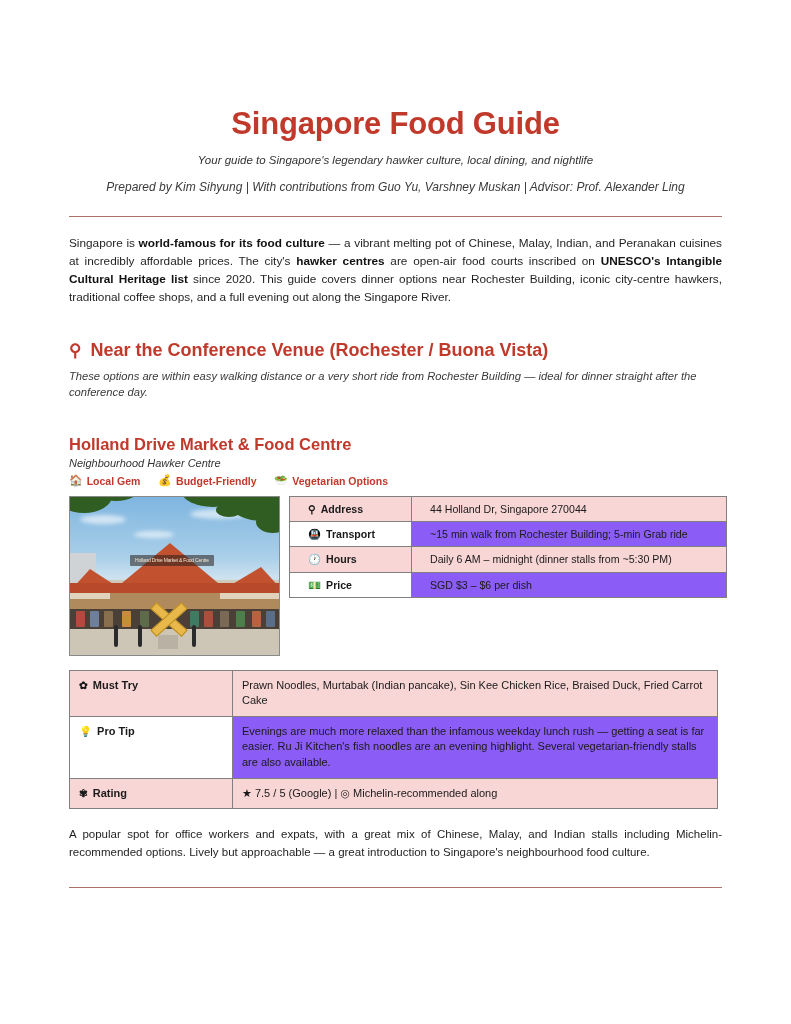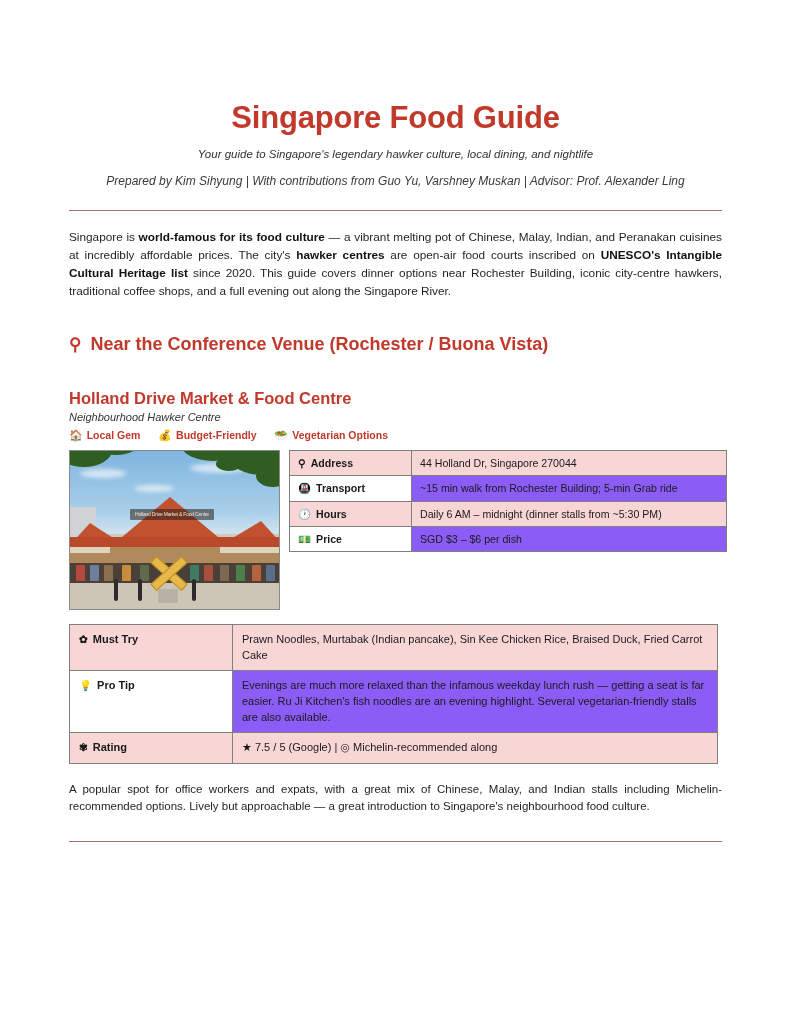--- a/index.html
+++ b/index.html
@@ -14,21 +14,21 @@
   }
   .page {
     width: 791px;
     height: 1024px;
     padding: 0 69px;
     position: relative;
   }
 
   
   .doc-title {
-    margin: 4px;
+    margin: 10px;
     padding-top: 96px;
     text-align: center;
     font-size: 31px;
     font-weight: bold;
     color: #c0392b;
     letter-spacing: -0.2px;
   }
   .doc-subtitle {
     margin: 12px 0 0 0;
     text-align: center;
@@ -184,21 +184,21 @@
   table.info, table.detail {
     border-collapse: collapse;
     table-layout: fixed;
   }
   table.info {
     width: 437px;
     margin-left: 9px;
   }
   table.info td, table.detail td {
     border: 1px solid #808080;
-    padding: 5px 8px;
+    padding: 5px 18px;
     font-size: 10.6px;
     vertical-align: top;
     line-height: 1.35;
     color: #1a1a1a;
   }
   td.lbl {
     background: #f9d6d6;
     font-weight: bold;
     white-space: nowrap;
   }
@@ -241,20 +241,21 @@
   <p class="doc-byline">Prepared by Kim Sihyung | With contributions from Guo Yu, Varshney Muskan | Advisor: Prof. Alexander Ling</p>
 
   <hr class="rule">
 
   <p class="intro"><span>Singapore is </span><b>world-famous for its food culture</b><span> — a vibrant melting pot of Chinese, Malay, Indian, and Peranakan cuisines at incredibly affordable prices. The city's </span><b>hawker centres</b><span> are open-air food courts inscribed on </span><b>UNESCO's Intangible Cultural Heritage list</b><span> since 2020. This guide covers dinner options near Rochester Building, iconic city-centre hawkers, traditional coffee shops, and a full evening out along the Singapore River.</span></p>
 
   <div class="section-head">
     <span class="pin-icon gi">⚲</span>
     <span>Near the Conference Venue (Rochester / Buona Vista)</span>
   </div>
+  <p class="section-note">These options are within easy walking distance or a very short ride from Rochester Building — ideal for dinner straight after the conference day.</p>
 
   <h2 class="venue-name">Holland Drive Market &amp; Food Centre</h2>
   <p class="venue-type">Neighbourhood Hawker Centre</p>
 
   <div class="badges">
     <span class="badge">
       <span class="gi">🏠</span>
       <span>Local Gem</span>
     </span>
     <span class="badge">

